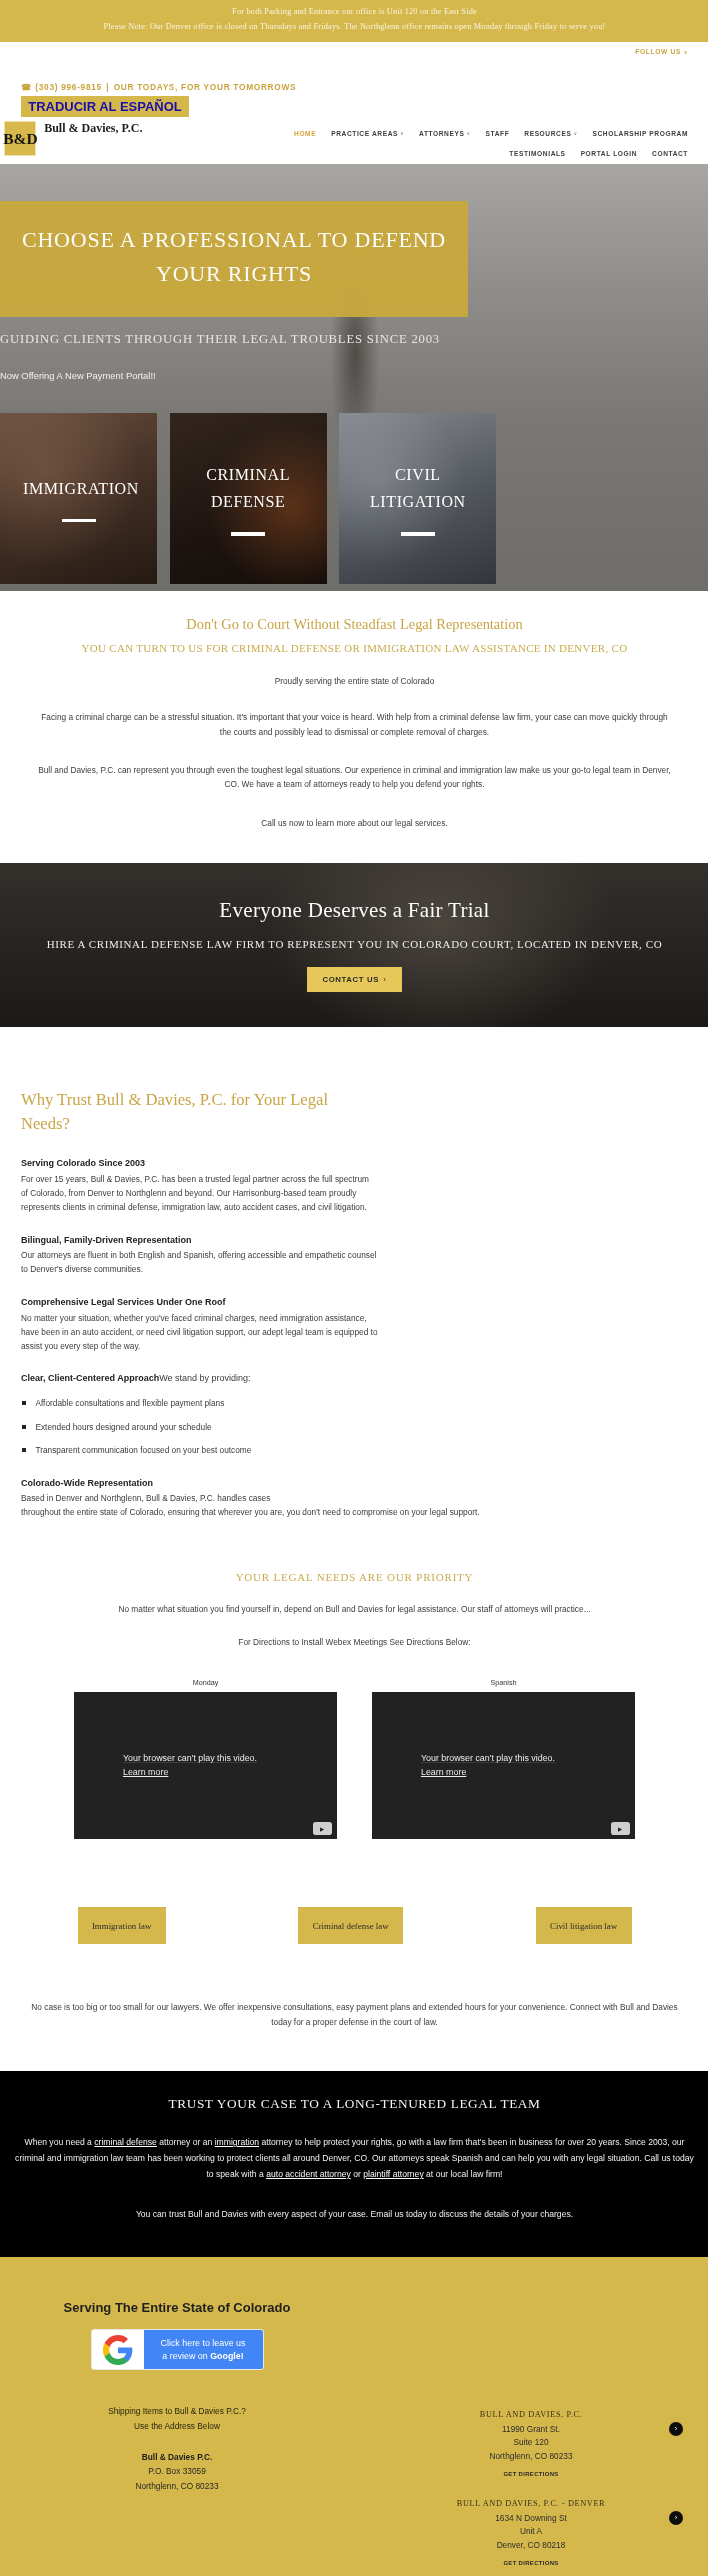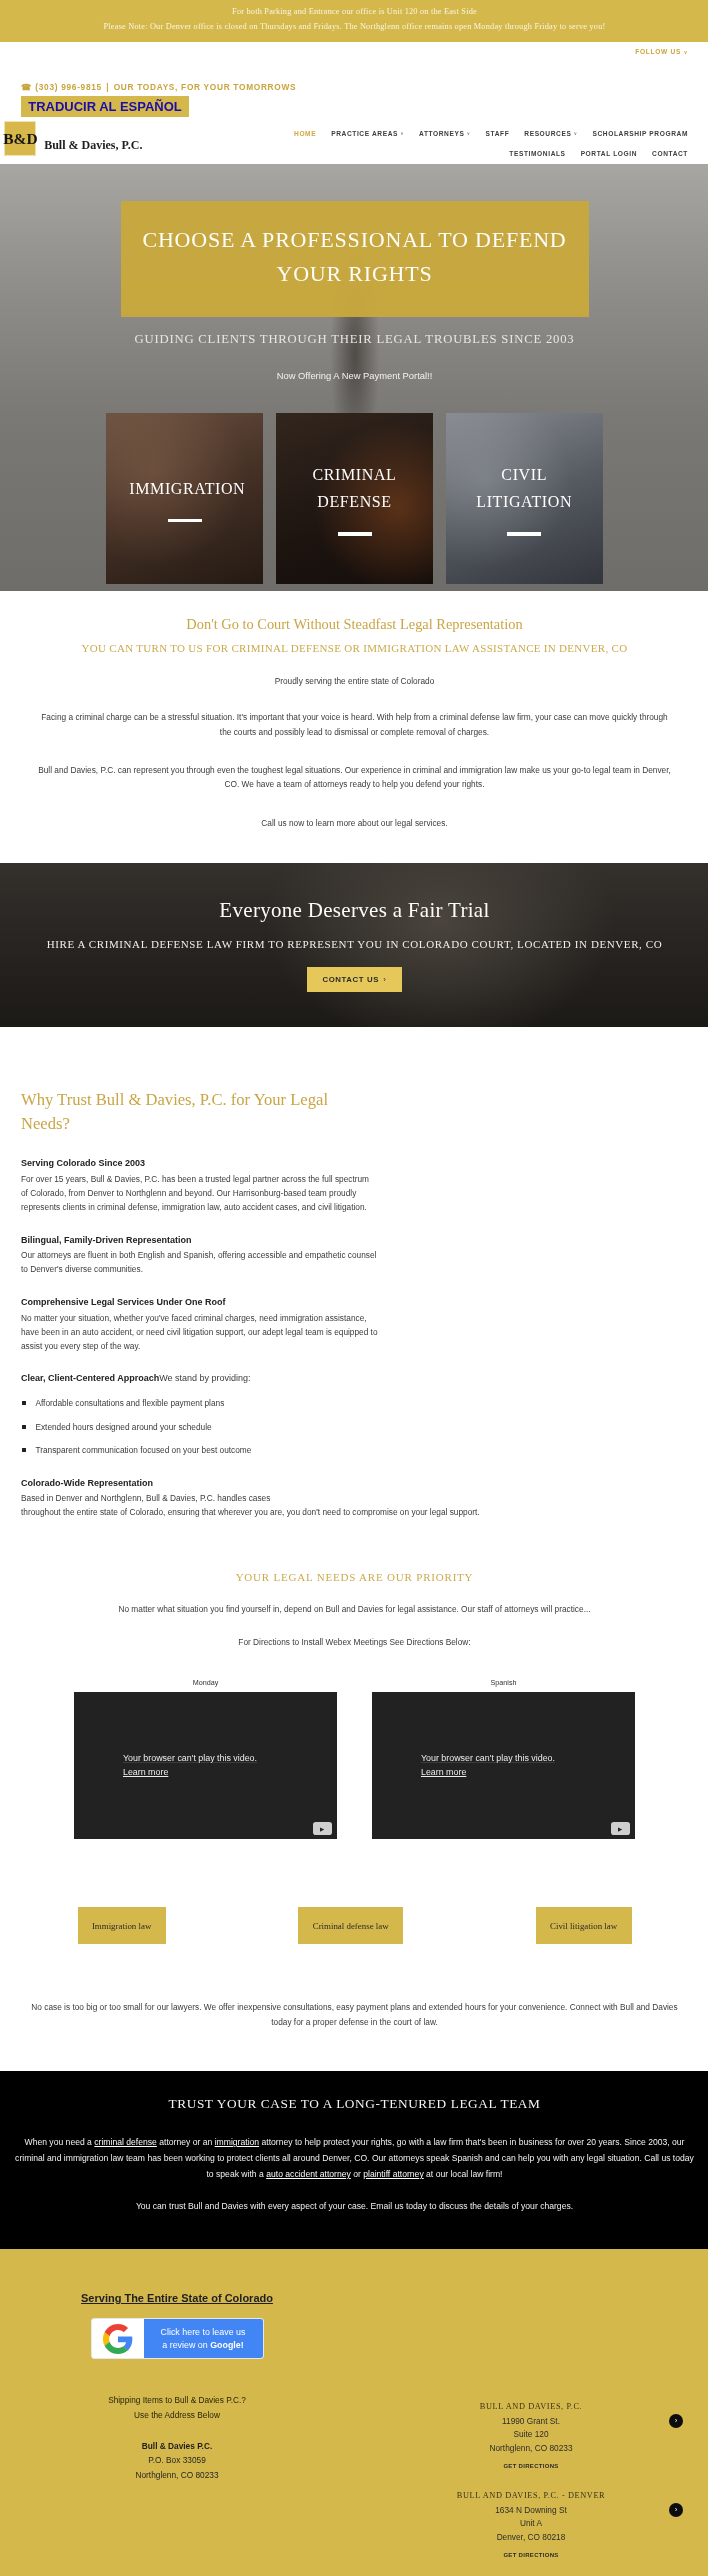--- a/index.html
+++ b/index.html
@@ -17,38 +17,38 @@
   .phone-line .sep { margin: 0 4.4px; }
   .phone-glyph { font-size: 8.3px; margin-right: 3.3px; }
   .follow { color: #c9a43c; font-weight: bold; font-size: 6.6px; letter-spacing: 0.7px; margin-top: 1.7px; }
   .follow .caret { font-size: 5px; color: #b headed; }
   .translate-btn { display: inline-block; margin: 3.9px 0 0 21px; background: #d5b84c; color: #1a0dab;
                    font-weight: bold; font-size: 13px; padding: 2.8px 7.2px; border-radius: 0;
                    border: none; cursor: pointer; font-family: "Liberation Sans", sans-serif; }
 
   
   .header { display: flex; align-items: flex-start; padding: 4.4px 21px 6.6px 4.4px; }
-  .logo { display: flex; align-items: flex-end; gap: 7.8px; }
+  .logo { display: flex; gap: 7.8px; }
   .logo-box { width: 32px; height: 35px; background: #d8b84a; border: 1.1px solid #efe3ae;
               display: flex; align-items: center; justify-content: center;
               font-family: "Liberation Serif", serif; font-weight: bold; font-size: 15.5px; color: #151515; }
   .logo-name { font-family: "Liberation Serif", serif; font-weight: bold; font-size: 12px;
                color: #1e1e1e; padding-bottom: 3.3px; }
   .nav { margin-left: auto; }
   .nav-row { display: flex; justify-content: flex-end; gap: 15px; margin-top: 8.9px; }
   .nav-row + .nav-row { margin-top: 13.3px; }
   .nav-item { font-size: 6.6px; font-weight: bold; letter-spacing: 0.6px; color: #3d3d3d;
               white-space: nowrap; cursor: pointer; }
   .nav-item.active { color: #d2a73e; }
   .nav-item .caret { font-size: 4.4px; color: #8a8a8a; margin-left: 2.2px; vertical-align: 1.1px; }
 
   
   .hero { position: relative; height: 427px; overflow: hidden;
           background: linear-gradient(180deg, #a7a6a3 0%, #908e8b 28%, #7a7875 60%, #6f6d6a 100%);
-          display: flex; flex-direction: column; align-items: center; }
+          display: flex; flex-direction: column; align-items: flex-start; }
   .hero::before { content: ""; position: absolute; left: 50%; top: 8%; width: 66px; height: 310px;
                   transform: translateX(-50%);
                   background: radial-gradient(ellipse 33px 155px at 50% 50%, rgba(35,30,25,.55), transparent 75%); }
   .hero-box { margin-top: 37px; width: 468px; background: rgba(201,169,60,.96);
               text-align: center; padding: 22px 16.6px 25.5px; position: relative; z-index: 2; }
   .hero-title { color: #fdfdfc; font-family: "Liberation Serif", serif; font-weight: normal;
                 font-size: 22px; line-height: 1.55; letter-spacing: 0.8px; }
   .hero-sub { margin-top: 15.5px; color: #e9e7e2; font-family: "Liberation Serif", serif;
               font-size: 12.7px; letter-spacing: 0.8px; position: relative; z-index: 2; text-align: center; }
   .hero-portal { margin-top: 23px; color: #f3f2ef; font-size: 9.4px; position: relative; z-index: 2;
@@ -132,26 +132,26 @@
   
   .no-case { text-align: center; font-size: 8.3px; line-height: 1.85; max-width: 664px;
              margin: 56px auto 0; padding-bottom: 40px; }
 
   
   .trust { background: #000; color: #fff; text-align: center; padding: 25.5px 13.3px 34px; }
   .trust-h2 { font-family: "Liberation Serif", serif; font-size: 13.3px; letter-spacing: 0.6px;
               font-weight: normal; color: #f4f4f4; }
   .trust p { font-size: 8.6px; line-height: 1.85; max-width: 684px; margin: 23px auto 0; color: #f2f2f2; }
   .tlink { color: #fff; text-decoration: underline; cursor: pointer; }
-  .trust .closing { margin-top: 16px; }
+  .trust .closing { margin-top: 24px; }
 
   
   .footer { background: #d5b84c; display: flex; padding: 43px 0 35px; }
   .f-left { width: 354px; text-align: center; }
-  .f-left h2 { font-size: 11px; color: #1f1f1f; text-decoration: underline; }
+  .f-left h2 { font-size: 13px; color: #1f1f1f; }
   .g-review { margin: 14.4px auto 0; width: 173px; height: 41px; display: flex; border-radius: 3.3px;
               overflow: hidden; background: #fff; cursor: pointer; border: 0.6px solid #e7e7e7; }
   .g-left { width: 52px; display: flex; align-items: center; justify-content: center; background: #fff; }
   .g-right { flex: 1; background: #4285f4; color: #fff; font-size: 8.9px; line-height: 1.45;
              display: flex; flex-direction: column; justify-content: center; text-align: center; }
   .g-right b { font-weight: bold; }
   .shipping { margin-top: 34px; font-size: 8.3px; line-height: 1.8; color: #26260f; }
   .mail { margin-top: 15.5px; font-size: 8.3px; line-height: 1.8; color: #262626; }
   .mail .name { font-weight: bold; color: #1d1d1d; }
   .f-right { width: 354px; padding-top: 110px; }

